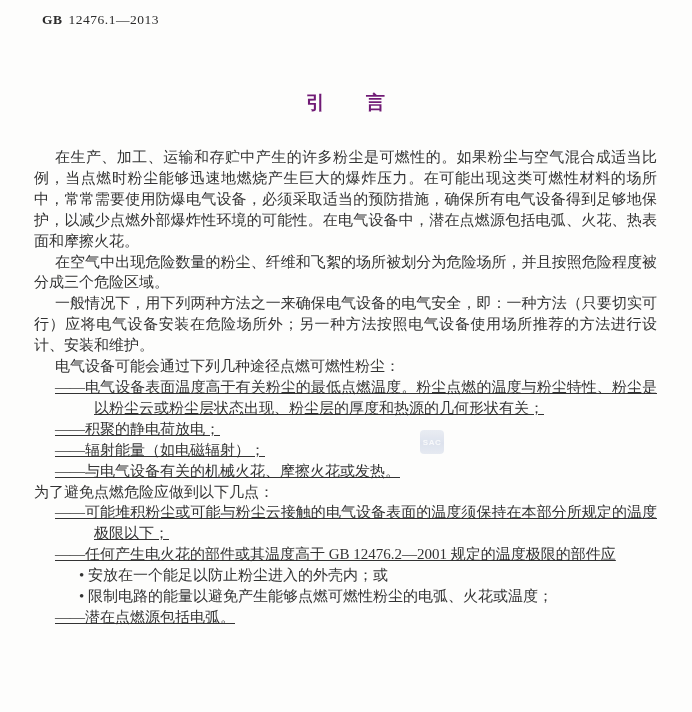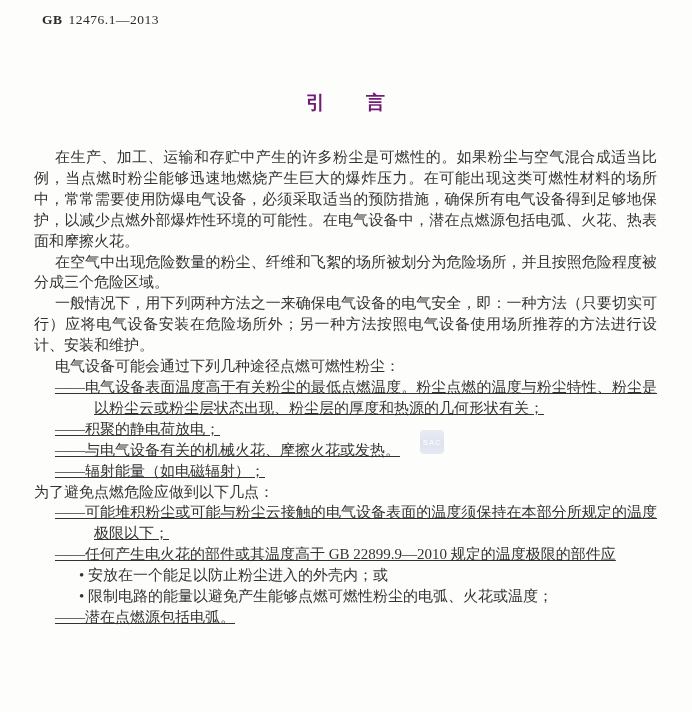--- a/index.html
+++ b/index.html
@@ -91,25 +91,25 @@
 
   <div class="doc-title">引　　言</div>
 
   <div class="doc-body">
       <div class="para p-indent">在生产、加工、运输和存贮中产生的许多粉尘是可燃性的。如果粉尘与空气混合成适当比例，当点燃时粉尘能够迅速地燃烧产生巨大的爆炸压力。在可能出现这类可燃性材料的场所中，常常需要使用防爆电气设备，必须采取适当的预防措施，确保所有电气设备得到足够地保护，以减少点燃外部爆炸性环境的可能性。在电气设备中，潜在点燃源包括电弧、火花、热表面和摩擦火花。</div>
       <div class="para p-indent">在空气中出现危险数量的粉尘、纤维和飞絮的场所被划分为危险场所，并且按照危险程度被分成三个危险区域。</div>
       <div class="para p-indent">一般情况下，用下列两种方法之一来确保电气设备的电气安全，即：一种方法（只要切实可行）应将电气设备安装在危险场所外；另一种方法按照电气设备使用场所推荐的方法进行设计、安装和维护。</div>
       <div class="para p-indent">电气设备可能会通过下列几种途径点燃可燃性粉尘：</div>
       <div class="para p-dash">——电气设备表面温度高于有关粉尘的最低点燃温度。粉尘点燃的温度与粉尘特性、粉尘是以粉尘云或粉尘层状态出现、粉尘层的厚度和热源的几何形状有关；</div>
       <div class="para p-dash">——积聚的静电荷放电；</div>
+      <div class="para p-dash">——辐射能量（如电磁辐射）；</div>
       <div class="para p-dash">——与电气设备有关的机械火花、摩擦火花或发热。</div>
-      <div class="para p-dash">——辐射能量（如电磁辐射）；</div>
       <div class="para p-flush">为了避免点燃危险应做到以下几点：</div>
       <div class="para p-dash">——可能堆积粉尘或可能与粉尘云接触的电气设备表面的温度须保持在本部分所规定的温度极限以下；</div>
-      <div class="para p-dash">——任何产生电火花的部件或其温度高于 GB 22899.9—2010 规定的温度极限的部件应</div>
+      <div class="para p-dash">——任何产生电火花的部件或其温度高于 GB 12476.2—2001 规定的温度极限的部件应</div>
       <div class="para p-bullet">• 安放在一个能足以防止粉尘进入的外壳内；或</div>
       <div class="para p-bullet">• 限制电路的能量以避免产生能够点燃可燃性粉尘的电弧、火花或温度；</div>
       <div class="para p-dash">——潜在点燃源包括电弧。</div>
     </div>
 
   <div class="watermark">
     <span>SAC</span>
   </div>
 
 </div>

